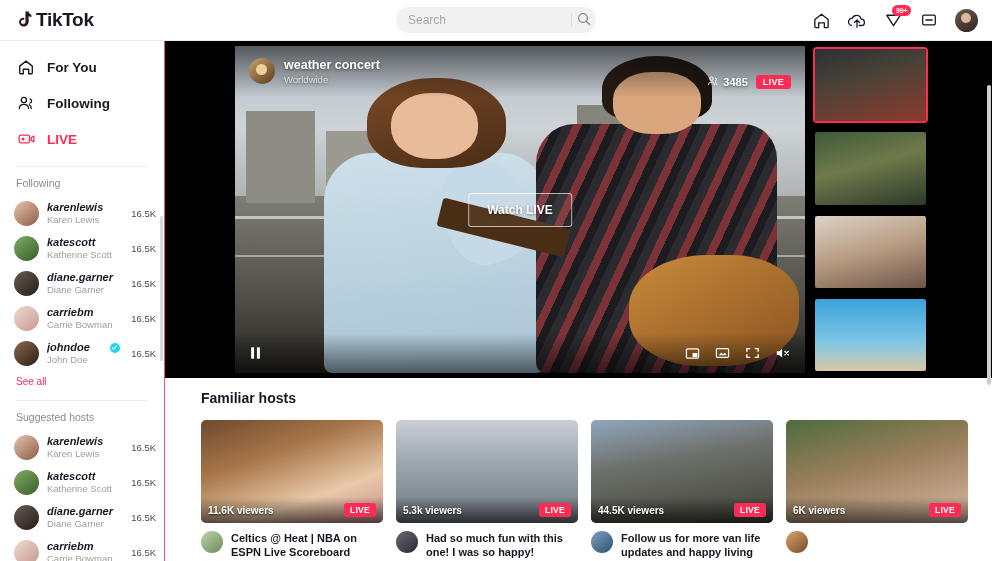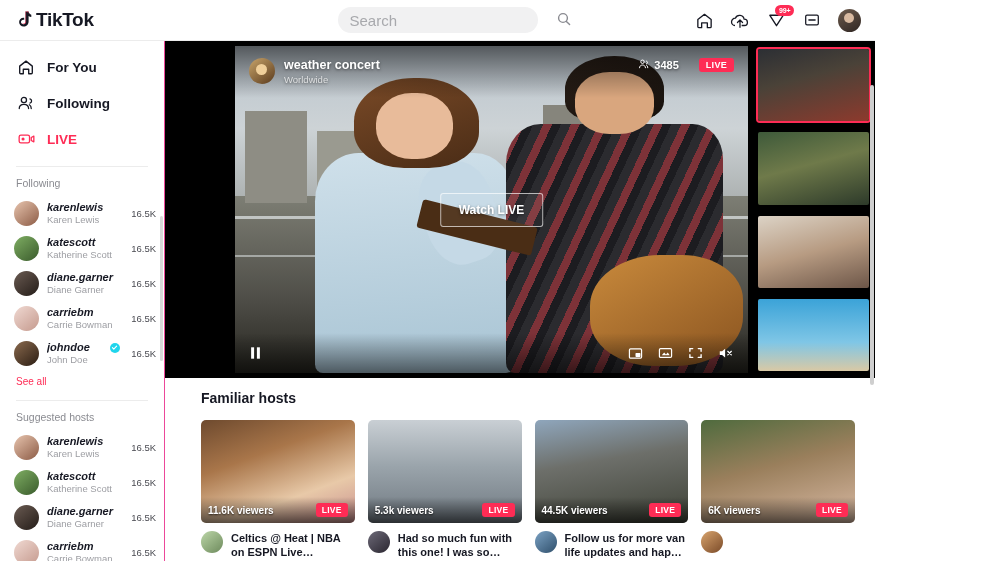--- a/index.html
+++ b/index.html
@@ -3,21 +3,21 @@
 <meta charset="utf-8">
 <style>
   * { box-sizing: border-box; margin: 0; padding: 0; }
   html, body {
     width: 1000px; height: 561px;
     overflow: hidden;
     font-family: "Liberation Sans", sans-serif;
     background: #fff;
     color: #161823;
   }
-  .app { width: 875px; height: 561px; position: relative; display: flex; flex-direction: column; }
+  .app { width: 992px; height: 561px; position: relative; display: flex; flex-direction: column; }
 
   
   .header {
     height: 41px; min-height: 41px;
     background: #fff;
     border-bottom: 1px solid #ececec;
     display: flex; align-items: center;
     padding: 0 14px 0 14px;
     position: relative;
     z-index: 20;
@@ -28,21 +28,21 @@
 
   .search-wrap {
     position: absolute; left: 50%; transform: translateX(-50%);
     width: 200px; height: 26px;
     background: #f1f1f2; border-radius: 13px;
     display: flex; align-items: center;
   }
   .search-input {
     flex: 1; border: none; outline: none; background: transparent;
     font-family: "Liberation Sans", sans-serif;
-    font-size: 15px; color: #8a8b91;
+    font-size: 12px; color: #8a8b91;
     padding: 0 8px 0 12px;
   }
   .search-input::placeholder { color: #a8a9ad; }
   .search-divider { width: 1px; height: 14px; background: #dcdcdd; }
   .search-btn {
     width: 34px; height: 26px; display: flex; align-items: center; justify-content: center;
     background: transparent; border: none; cursor: pointer;
   }
 
   .header-actions {
@@ -182,21 +182,21 @@
   }
   .ptb-avatar {
     width: 26px; height: 26px; border-radius: 50%;
     background: linear-gradient(140deg,#c8a46a,#5a3a1c); min-width:26px;
     position:relative; overflow:hidden;
   }
   .ptb-avatar::after { content:''; position:absolute; left:7px; top:6px; width:11px; height:11px; border-radius:50%; background:#f0cf9a; }
   .ptb-text { margin-left: 9px; }
   .ptb-title { color:#fff; font-size:12.5px; font-weight:bold; text-shadow:0 1px 3px rgba(0,0,0,.5); line-height:15px; }
   .ptb-sub { color:rgba(255,255,255,.72); font-size:9.5px; line-height:13px; text-shadow:0 1px 3px rgba(0,0,0,.5); }
-  .ptb-right { margin-left:auto; display:flex; align-items:center; gap:20px; }
+  .ptb-right { margin-left:auto; display:flex; align-items:center; gap:8px;margin-top:17px; }
   .viewers-pill { display:flex; align-items:center; gap:4px; color:#fff; font-size:11px; font-weight:bold; text-shadow:0 1px 3px rgba(0,0,0,.6); }
   .live-badge {
     background:#fe2c55; color:#fff; font-size:9px; font-weight:bold;
     padding:2px 7px; border-radius:3px; letter-spacing:.3px;
   }
 
   .watch-live-btn {
     position:absolute; left:50%; top:50%; transform:translate(-50%,-50%);
     border:1px solid rgba(255,255,255,.65);
     color:#fff; font-size:12px; font-weight:bold;

